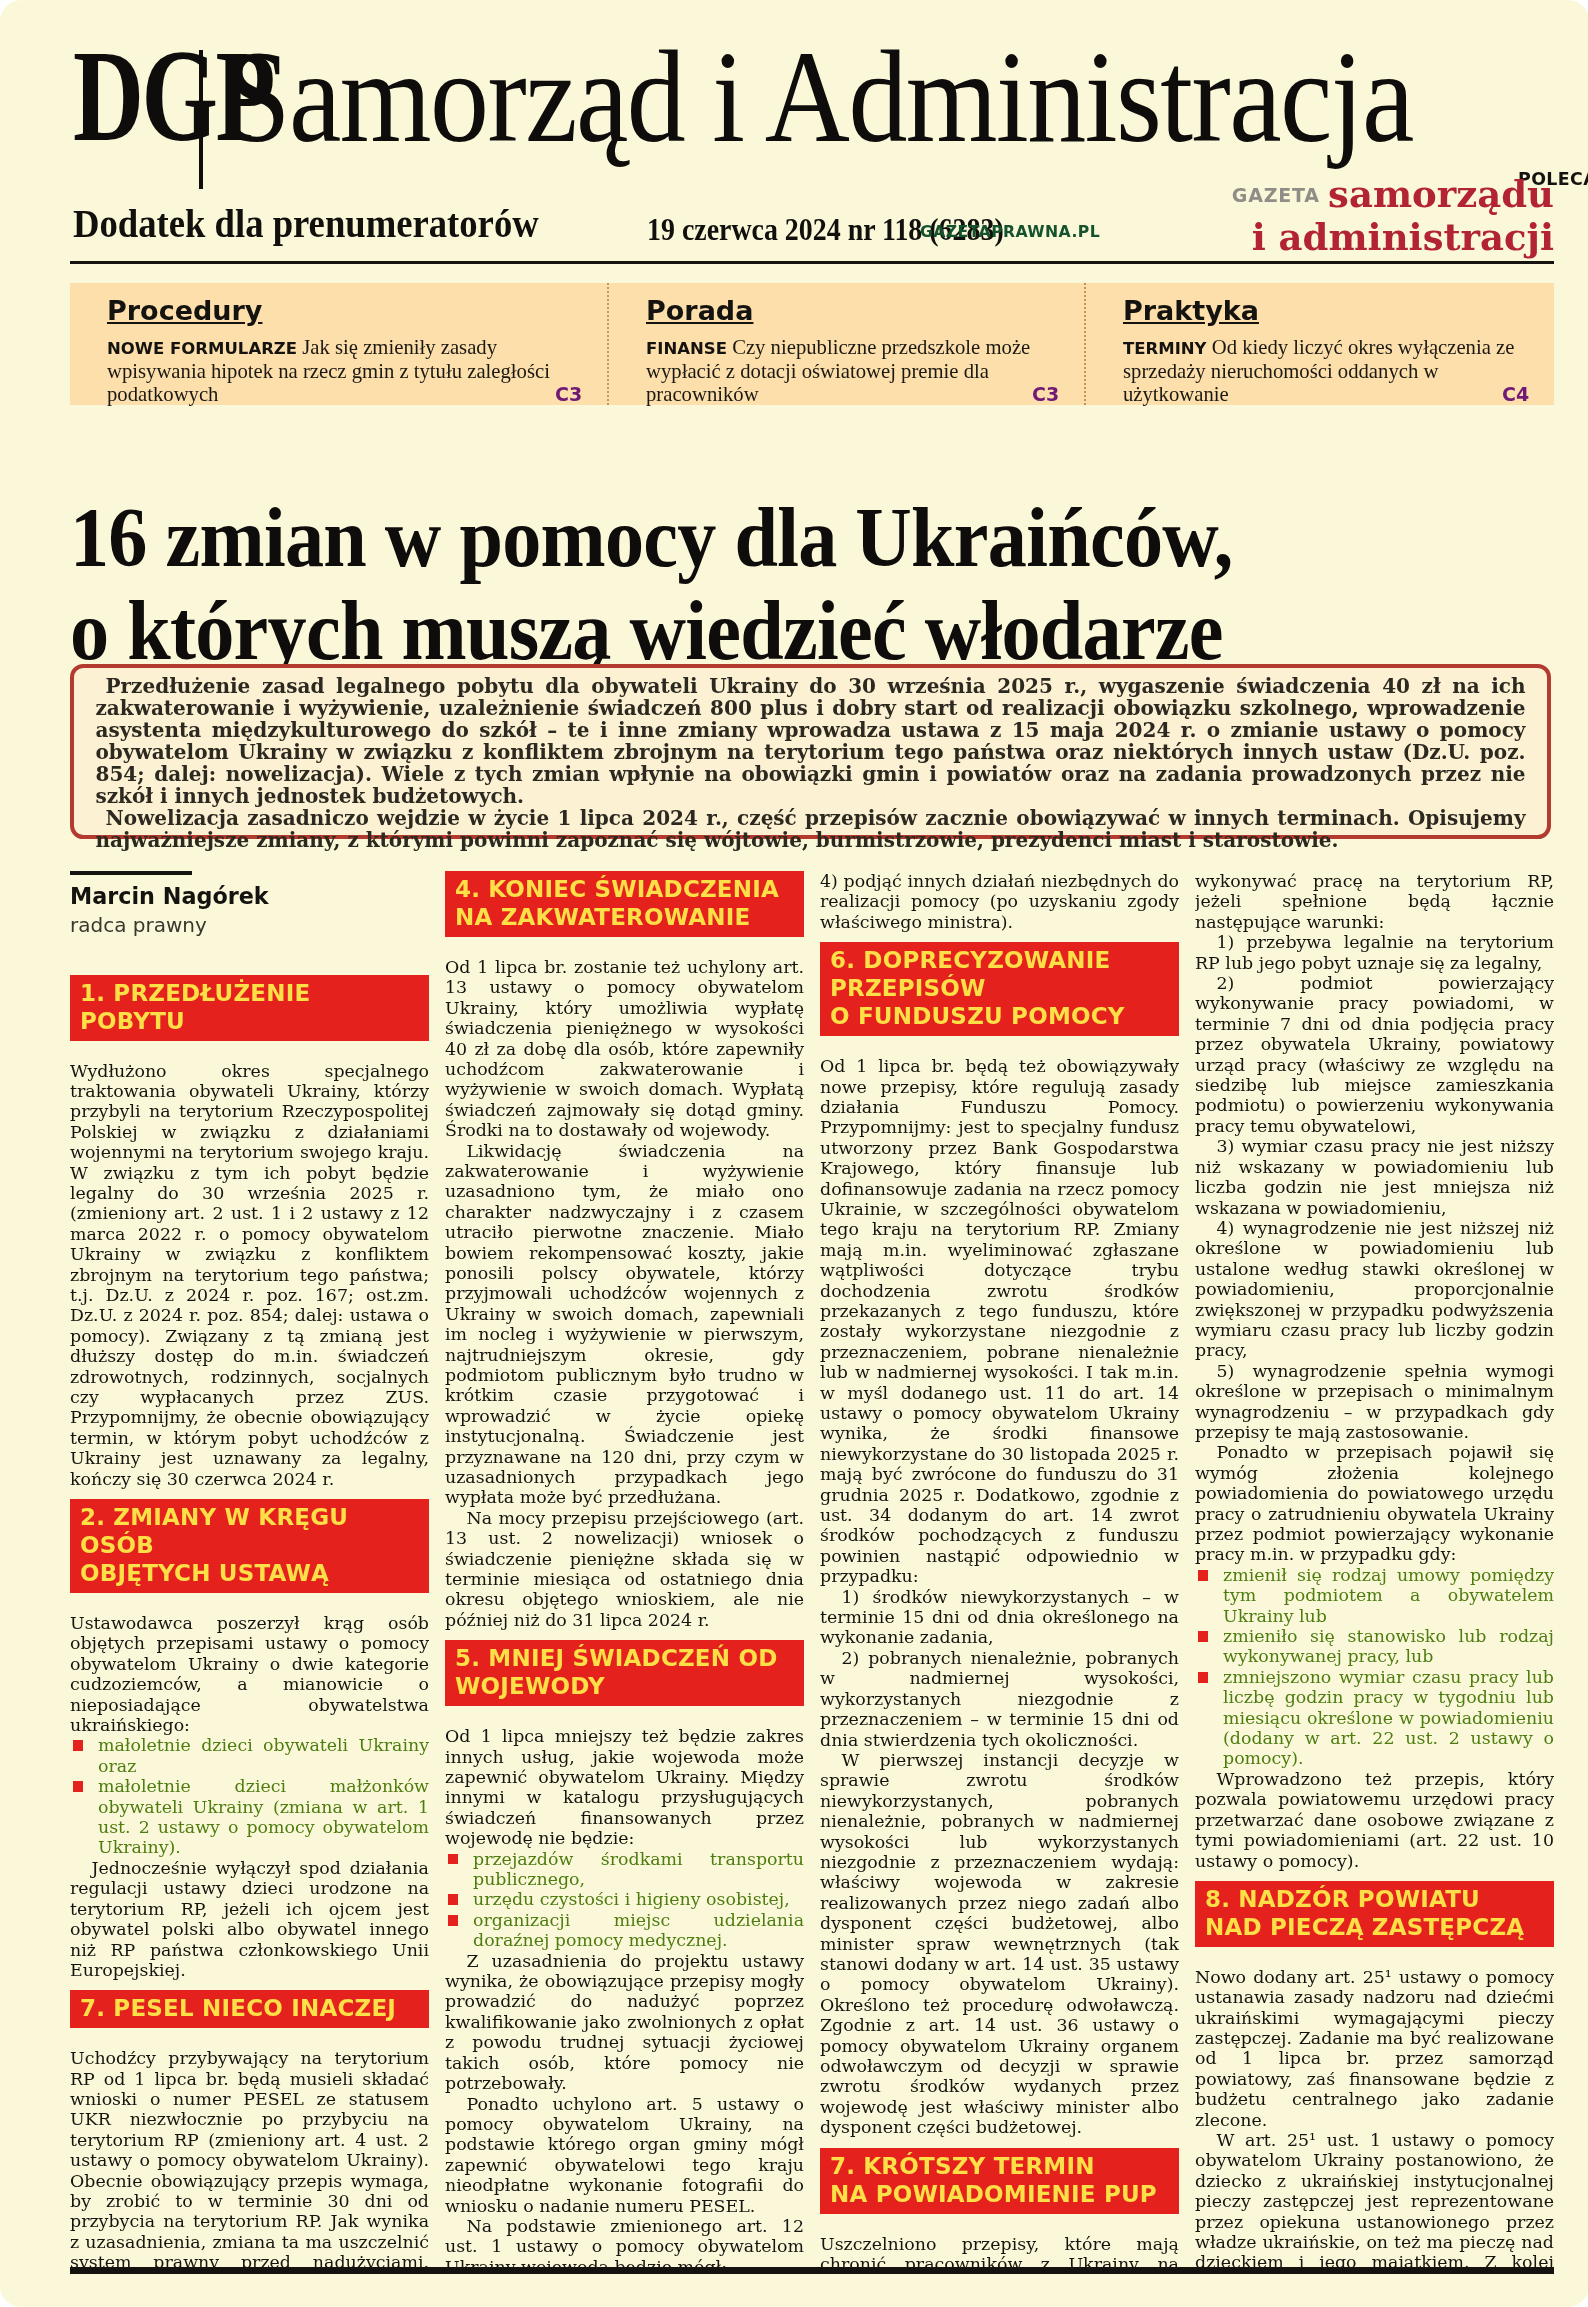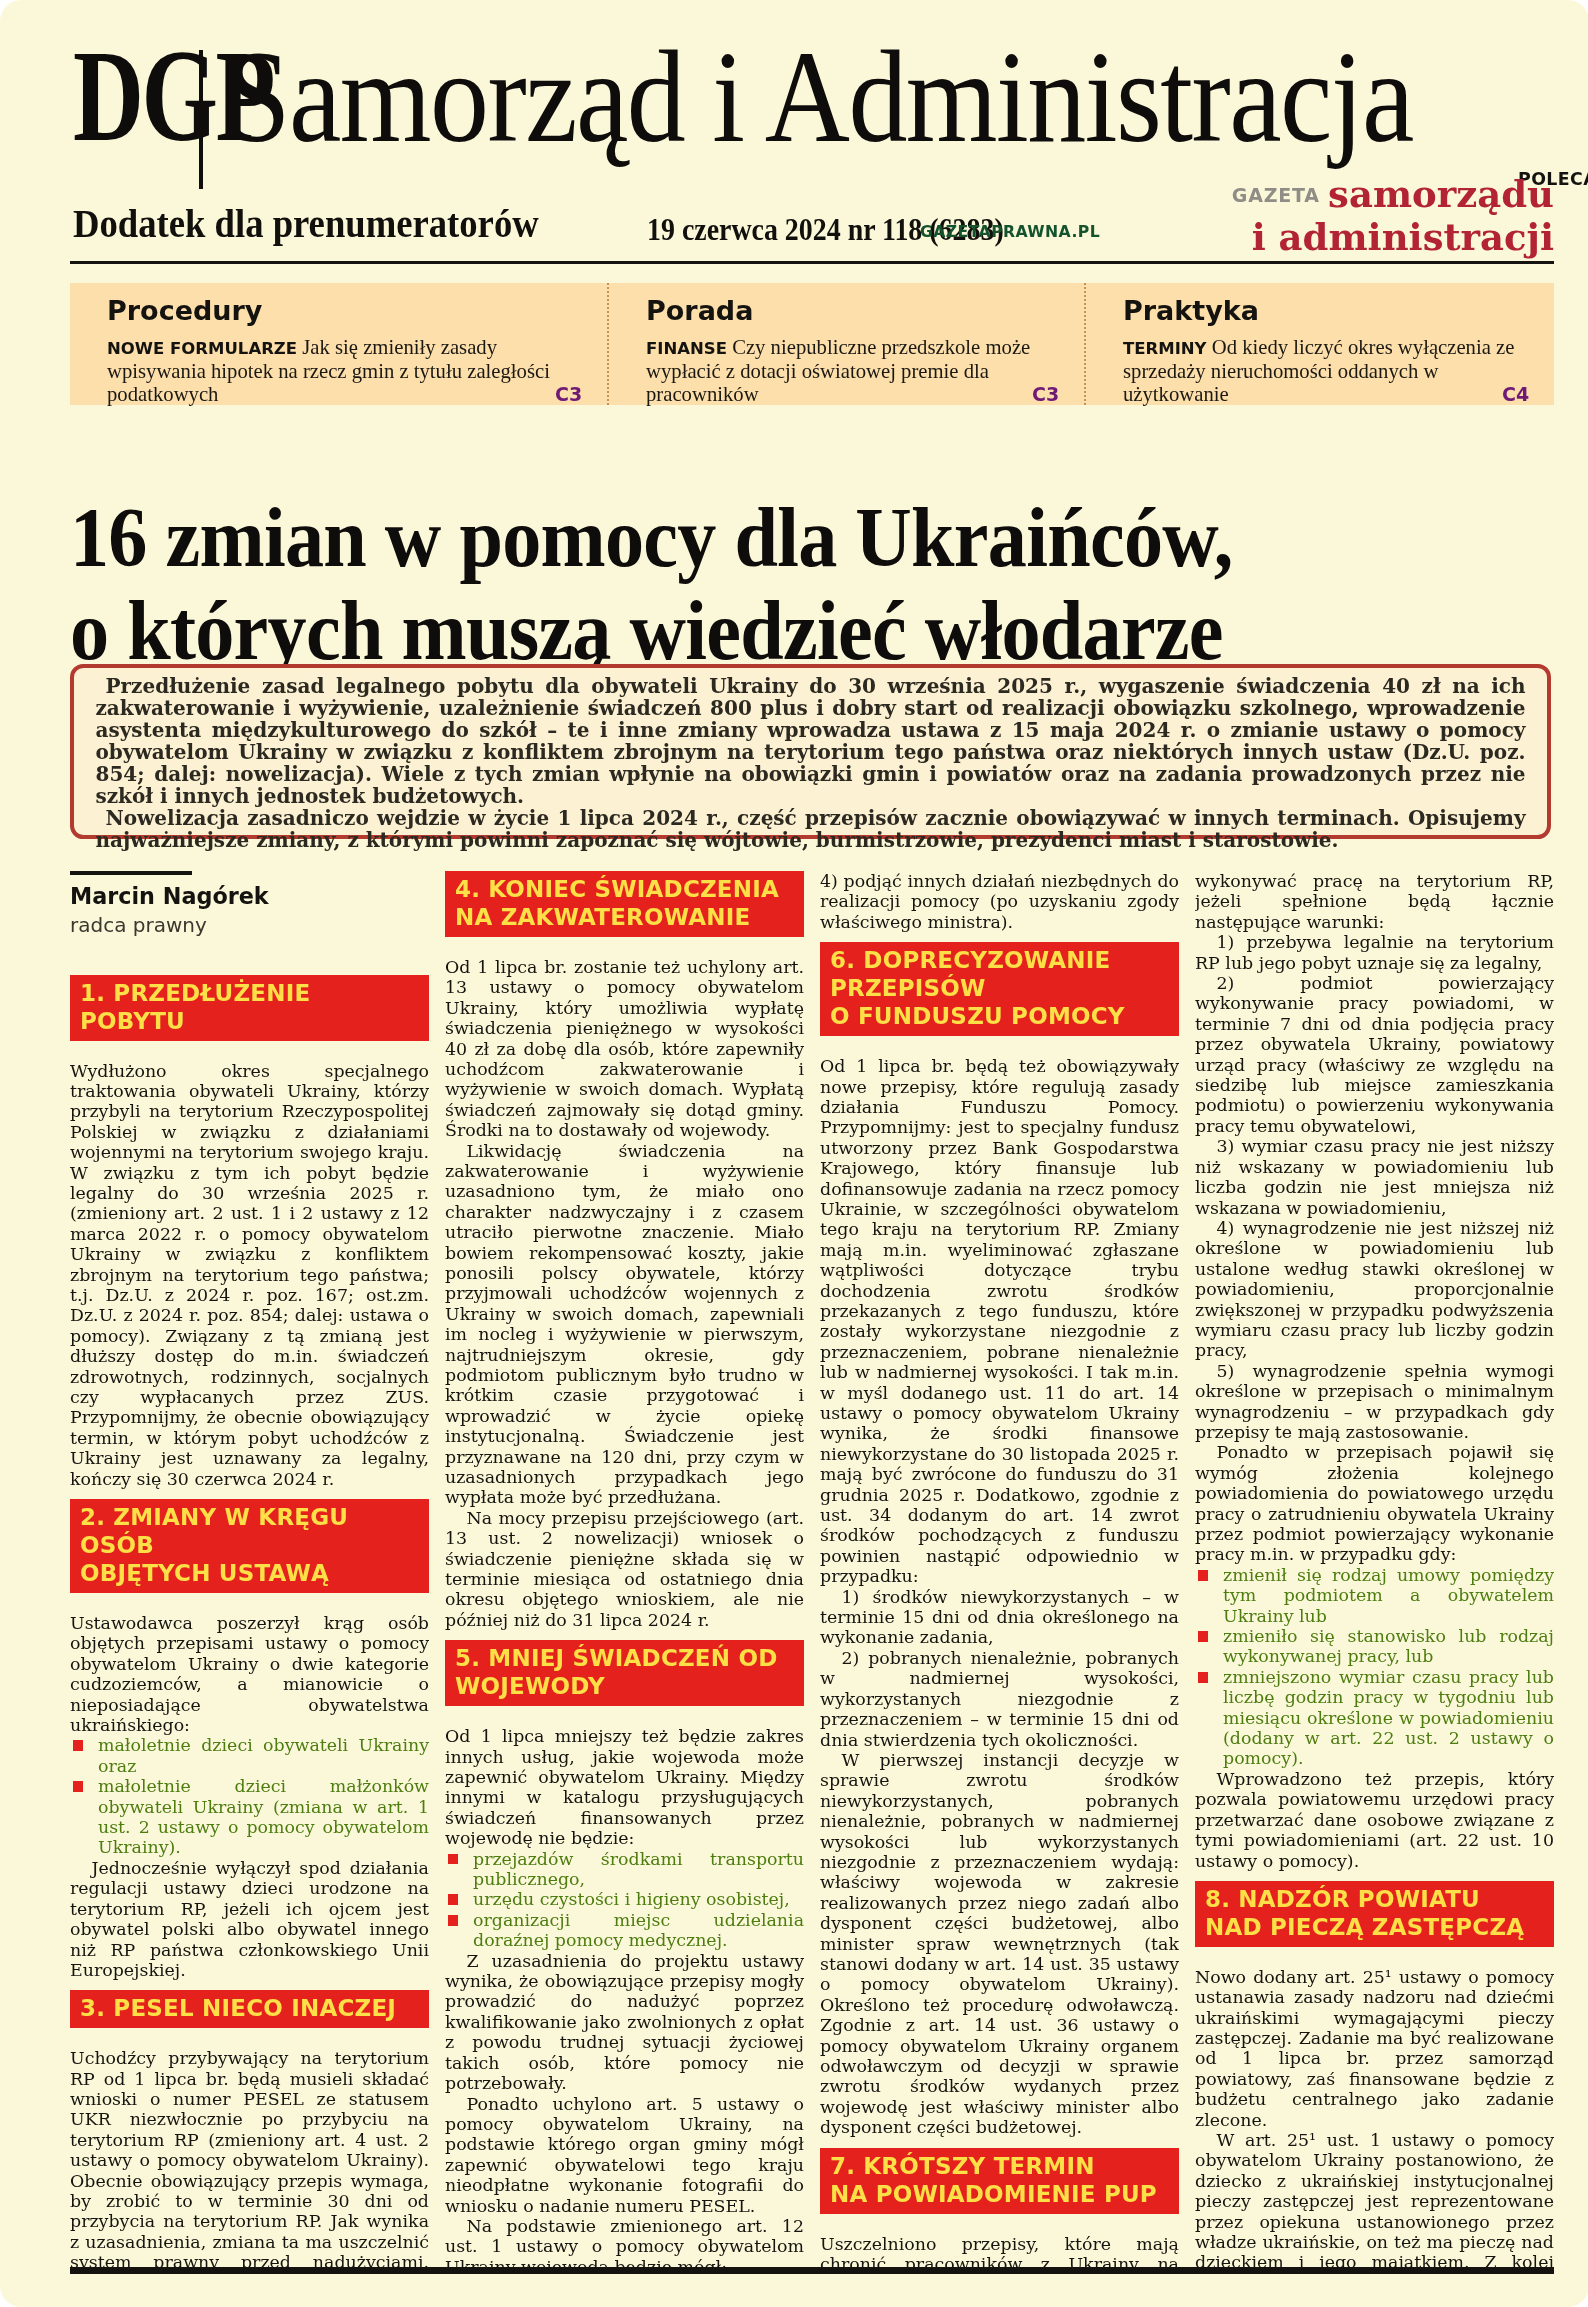--- a/index.html
+++ b/index.html
@@ -32,21 +32,21 @@
   .header-rule{position:absolute;left:70px;top:261px;width:1484px;height:3.3px;background:#15130f;}
 
   
   .teasers{position:absolute;left:70px;top:283px;width:1484px;height:122px;background:#fcdfab;
            display:flex;box-sizing:border-box;}
   .teaser{box-sizing:border-box;padding:11.6px 21.5px 0 37px;position:relative;}
   .teaser.t0{width:537px;}
   .teaser.t1{width:477px;border-left:2.5px dotted #c59356;}
   .teaser.t2{width:470px;border-left:2.5px dotted #c59356;}
   .t-title{font-family:"DejaVu Sans",sans-serif;font-weight:bold;font-size:27px;color:#15130f;
-           margin-bottom:10px;}
+           margin-bottom:10px;text-decoration:underline;}
   .t-body{font-family:"Liberation Serif",serif;font-size:20.7px;line-height:23px;color:#1b1813;
           position:relative;padding-right:8.3px;}
   .t-tag{font-family:"DejaVu Sans",sans-serif;font-weight:bold;font-size:16.5px;color:#15130f;}
   .t-page{position:absolute;right:3.3px;bottom:-0.8px;font-family:"DejaVu Sans",sans-serif;
           font-weight:bold;font-size:19px;color:#701a75;}
 
   
   .headline{position:absolute;left:70px;top:434px;width:1539px;
             font-family:"Liberation Serif",serif;font-weight:bold;font-size:85px;
             line-height:93px;color:#0e0d0b;white-space:pre-line;transform:scaleX(0.92);
@@ -137,21 +137,21 @@
       <div class="byline-name">Marcin Nagórek</div>
       <div class="byline-role">radca prawny</div>
     <div class="sec-h">1. PRZEDŁUŻENIE POBYTU</div>
         <div class="para first">Wydłużono okres specjalnego traktowania obywateli Ukrainy, którzy przybyli na terytorium Rzeczypospolitej Polskiej w związku z działaniami wojennymi na terytorium swojego kraju. W związku z tym ich pobyt będzie legalny do 30 września 2025 r. (zmieniony art. 2 ust. 1 i 2 ustawy z 12 marca 2022 r. o pomocy obywatelom Ukrainy w związku z konfliktem zbrojnym na terytorium tego państwa; t.j. Dz.U. z 2024 r. poz. 167; ost.zm. Dz.U. z 2024 r. poz. 854; dalej: ustawa o pomocy). Związany z tą zmianą jest dłuższy dostęp do m.in. świadczeń zdrowotnych, rodzinnych, socjalnych czy wypłacanych przez ZUS. Przypomnijmy, że obecnie obowiązujący termin, w którym pobyt uchodźców z Ukrainy jest uznawany za legalny, kończy się 30 czerwca 2024 r.</div>
         <div class="sec-h">2. ZMIANY W KRĘGU OSÓB
 OBJĘTYCH USTAWĄ</div>
         <div class="para first">Ustawodawca poszerzył krąg osób objętych przepisami ustawy o pomocy obywatelom Ukrainy o dwie kategorie cudzoziemców, a mianowicie o nieposiadające obywatelstwa ukraińskiego:</div>
         <div class="bullet">małoletnie dzieci obywateli Ukrainy oraz</div>
         <div class="bullet">małoletnie dzieci małżonków obywateli Ukrainy (zmiana w art. 1 ust. 2 ustawy o pomocy obywatelom Ukrainy).</div>
         <div class="para">Jednocześnie wyłączył spod działania regulacji ustawy dzieci urodzone na terytorium RP, jeżeli ich ojcem jest obywatel polski albo obywatel innego niż RP państwa członkowskiego Unii Europejskiej.</div>
-        <div class="sec-h">3. PESEL NIECO INACZEJ</div>
+        <div class="sec-h">7. PESEL NIECO INACZEJ</div>
         <div class="para first">Uchodźcy przybywający na terytorium RP od 1 lipca br. będą musieli składać wnioski o numer PESEL ze statusem UKR niezwłocznie po przybyciu na terytorium RP (zmieniony art. 4 ust. 2 ustawy o pomocy obywatelom Ukrainy). Obecnie obowiązujący przepis wymaga, by zrobić to w terminie 30 dni od przybycia na terytorium RP. Jak wynika z uzasadnienia, zmiana ta ma uszczelnić system prawny przed nadużyciami. Jednocześnie w uzasadnieniu ustawodawca przyznał, że nowy przepis ma jedynie charakter instrukcyjny i nie nakłada żadnych sankcji na obywateli Ukrainy, którzy nie złożą takiego wniosku.</div>
       </div>
     <div class="col">
         <div class="sec-h">4. KONIEC ŚWIADCZENIA
 NA ZAKWATEROWANIE</div>
         <div class="para first">Od 1 lipca br. zostanie też uchylony art. 13 ustawy o pomocy obywatelom Ukrainy, który umożliwia wypłatę świadczenia pieniężnego w wysokości 40 zł za dobę dla osób, które zapewniły uchodźcom zakwaterowanie i wyżywienie w swoich domach. Wypłatą świadczeń zajmowały się dotąd gminy. Środki na to dostawały od wojewody.</div>
         <div class="para">Likwidację świadczenia na zakwaterowanie i wyżywienie uzasadniono tym, że miało ono charakter nadzwyczajny i z czasem utraciło pierwotne znaczenie. Miało bowiem rekompensować koszty, jakie ponosili polscy obywatele, którzy przyjmowali uchodźców wojennych z Ukrainy w swoich domach, zapewniali im nocleg i wyżywienie w pierwszym, najtrudniejszym okresie, gdy podmiotom publicznym było trudno w krótkim czasie przygotować i wprowadzić w życie opiekę instytucjonalną. Świadczenie jest przyznawane na 120 dni, przy czym w uzasadnionych przypadkach jego wypłata może być przedłużana.</div>
         <div class="para">Na mocy przepisu przejściowego (art. 13 ust. 2 nowelizacji) wniosek o świadczenie pieniężne składa się w terminie miesiąca od ostatniego dnia okresu objętego wnioskiem, ale nie później niż do 31 lipca 2024 r.</div>
         <div class="sec-h">5. MNIEJ ŚWIADCZEŃ OD WOJEWODY</div>
         <div class="para first">Od 1 lipca mniejszy też będzie zakres innych usług, jakie wojewoda może zapewnić obywatelom Ukrainy. Między innymi w katalogu przysługujących świadczeń finansowanych przez wojewodę nie będzie:</div>

